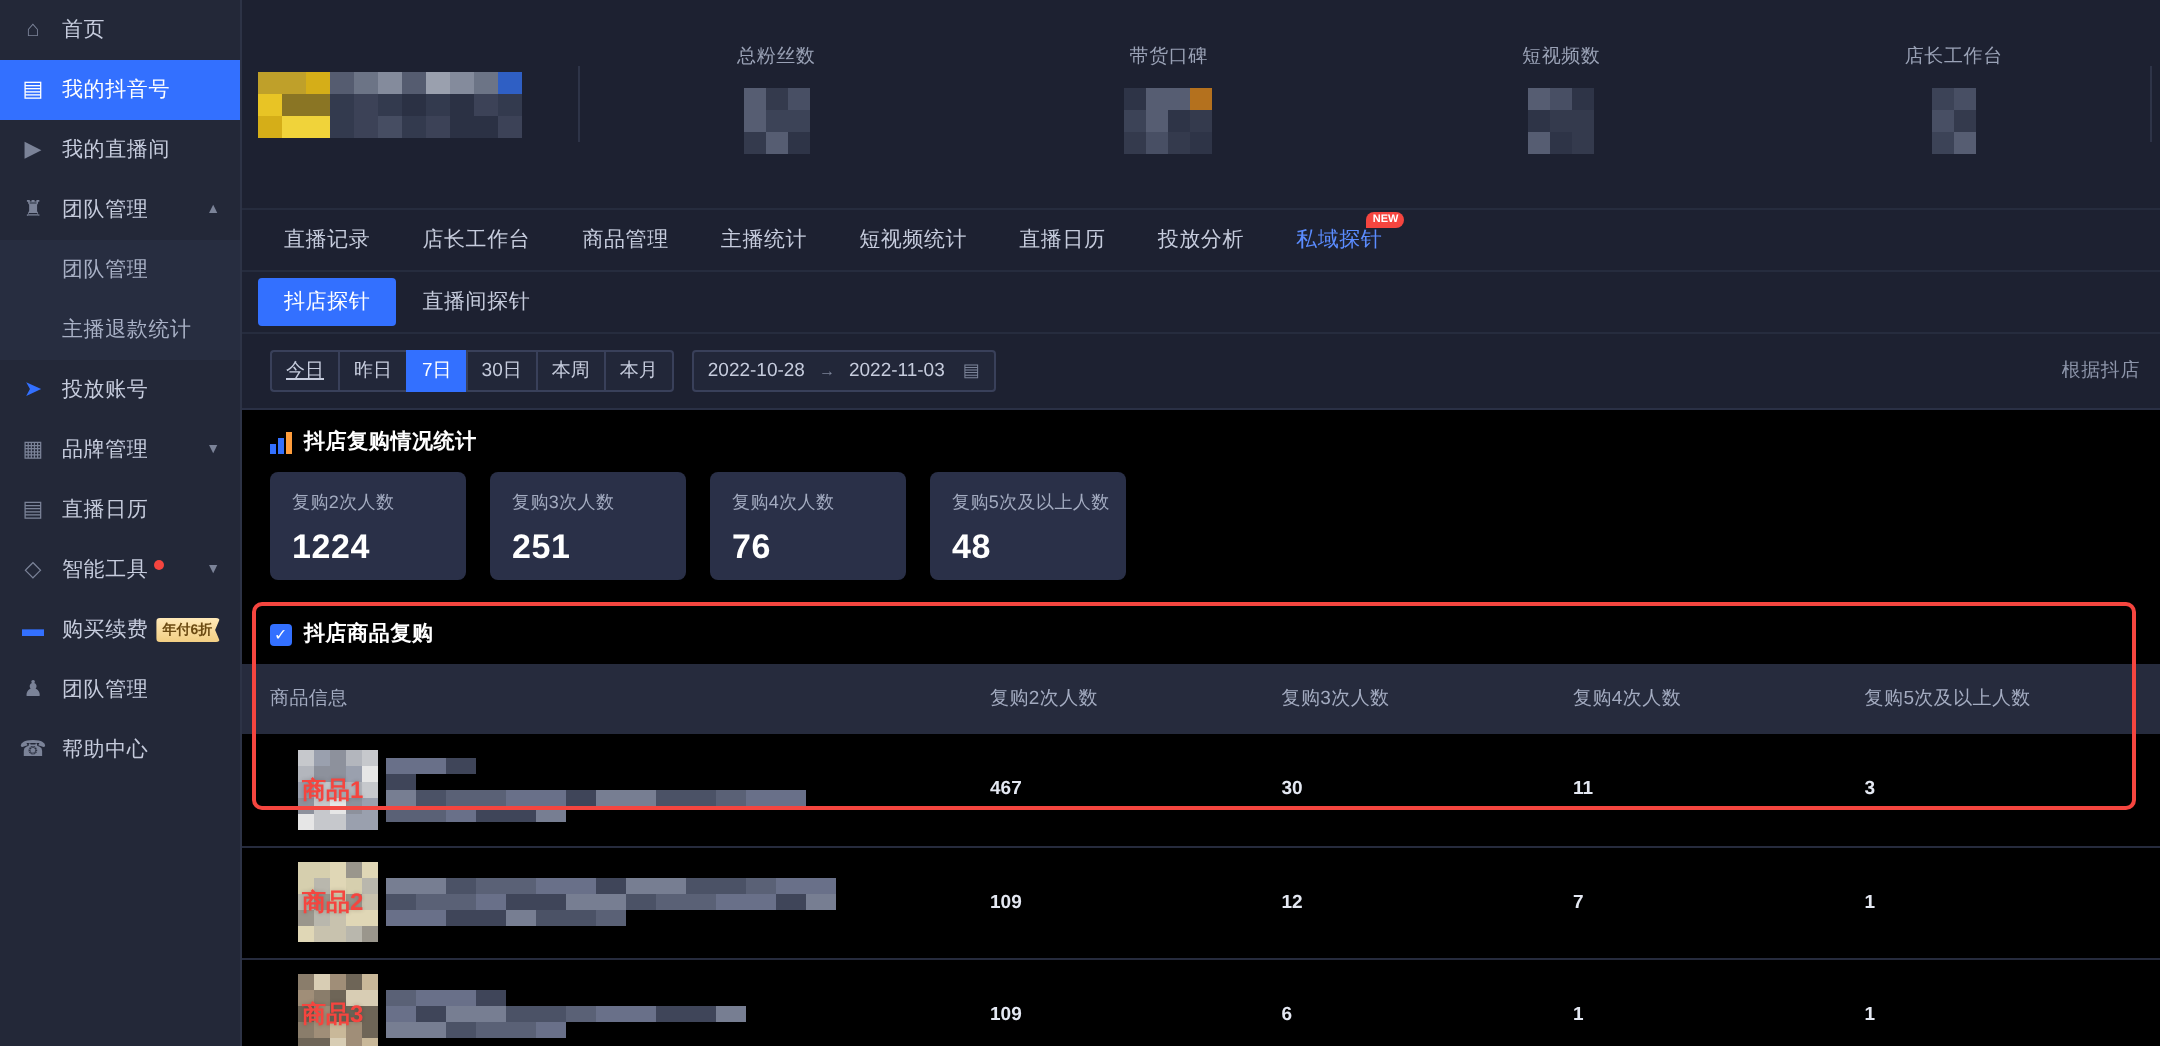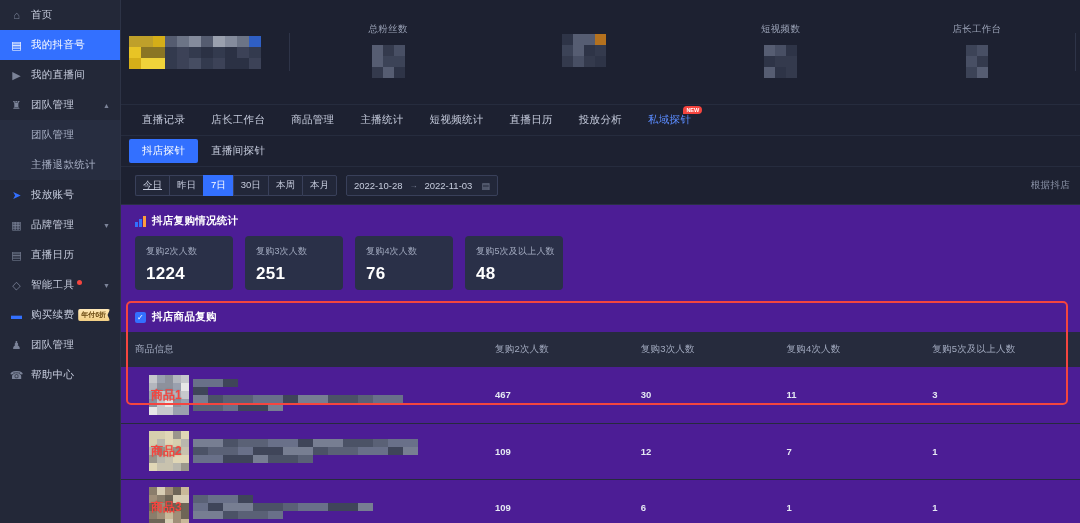--- a/index.html
+++ b/index.html
@@ -49,21 +49,21 @@
     background: #f5453f; margin-left: 3px; margin-top: -5px;
   }
   .badge-gold {
     margin-left: 4px; background: linear-gradient(180deg,#ffe9b8,#f2cf84);
     color: #6b4a12; font-size: 7px; padding: 1px 4px 1px 3px;
     border-radius: 2px; font-weight: bold; white-space: nowrap;
     clip-path: polygon(0 0, 100% 0, 92% 50%, 100% 100%, 0 100%);
   }
 
   
-  .main { flex: 1; height: 523px; background: #4c1d95; overflow: hidden; position: relative; }
+  .main { flex: 1; height: 523px; background: #000000; overflow: hidden; position: relative; }
 
   
   .top-strip {
     height: 105px; background: #1d2131;
     display: flex; align-items: center;
     border-bottom: 1px solid #262c3e;
   }
   .acct-block { width: 168px; padding-left: 8px; }
   .mosaic { display: block; }
   .mosaic-row { display: flex; }
@@ -316,20 +316,21 @@
                 <div class="kpi-px" style="width: 11px; height: 11px; background: rgb(86, 93, 114);"></div>
                 <div class="kpi-px" style="width: 11px; height: 11px; background: rgb(60, 67, 87);"></div>
                 <div class="kpi-px" style="width: 11px; height: 11px; background: rgb(60, 67, 87);"></div>
               </div><div class="kpi-blur-row">
                 <div class="kpi-px" style="width: 11px; height: 11px; background: rgb(52, 58, 77);"></div>
                 <div class="kpi-px" style="width: 11px; height: 11px; background: rgb(86, 93, 114);"></div>
                 <div class="kpi-px" style="width: 11px; height: 11px; background: rgb(46, 52, 71);"></div>
               </div></div>
         </div>
         <div class="kpi">
+          <div class="kpi-label">带货口碑</div>
           <div class="kpi-blur" id="kpi1"><div class="kpi-blur-row">
                 <div class="kpi-px" style="width: 11px; height: 11px; background: rgb(46, 52, 71);"></div>
                 <div class="kpi-px" style="width: 11px; height: 11px; background: rgb(86, 93, 114);"></div>
                 <div class="kpi-px" style="width: 11px; height: 11px; background: rgb(86, 93, 114);"></div>
                 <div class="kpi-px" style="width: 11px; height: 11px; background: rgb(180, 113, 30);"></div>
               </div><div class="kpi-blur-row">
                 <div class="kpi-px" style="width: 11px; height: 11px; background: rgb(60, 67, 87);"></div>
                 <div class="kpi-px" style="width: 11px; height: 11px; background: rgb(86, 93, 114);"></div>
                 <div class="kpi-px" style="width: 11px; height: 11px; background: rgb(46, 52, 71);"></div>
                 <div class="kpi-px" style="width: 11px; height: 11px; background: rgb(52, 58, 77);"></div>

